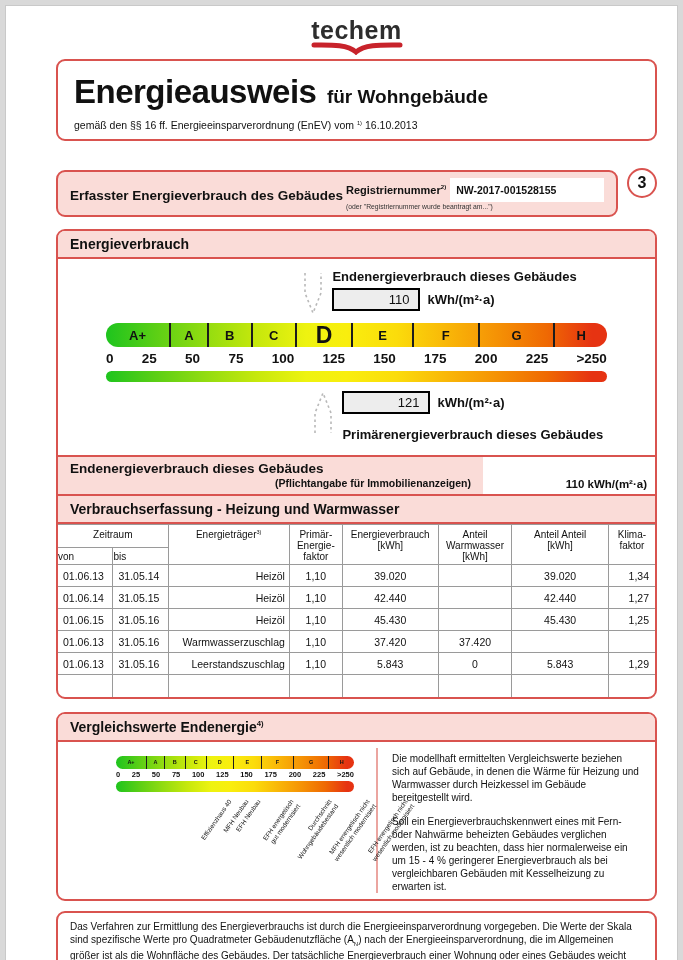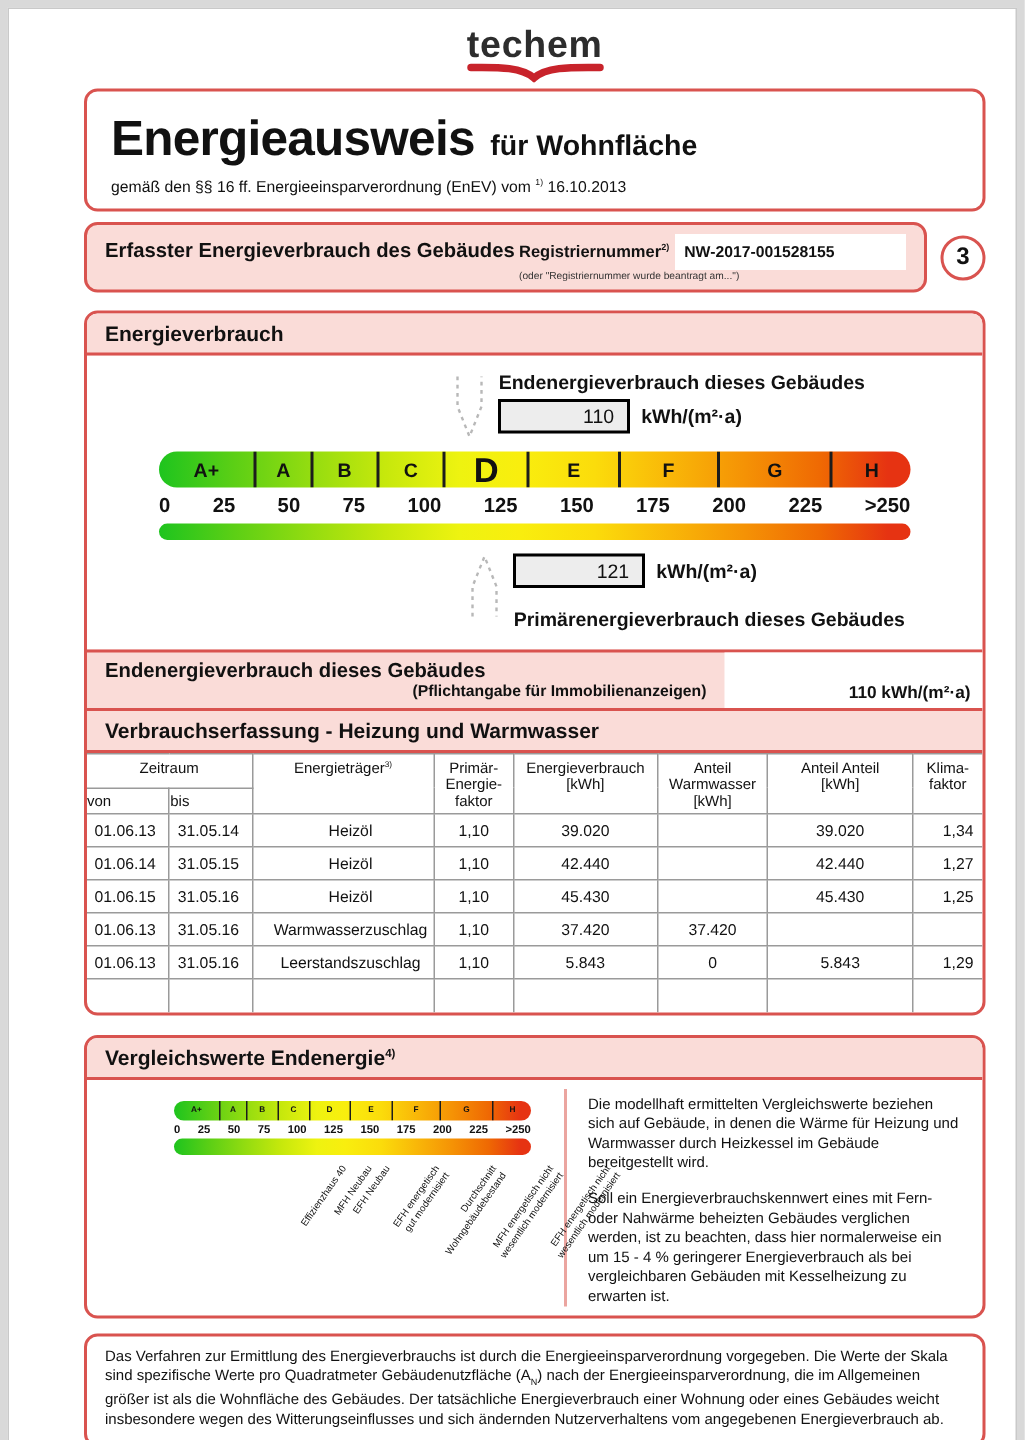--- a/index.html
+++ b/index.html
@@ -17,21 +17,21 @@
   .logo svg{display:block; margin:-3px auto 0 auto;}
   
   .box{border:2px solid var(--accent-red); border-radius:9px;}
   .title-box{padding:12px 16px 8px 16px;}
   .title-main{font-size:33px; font-weight:bold; letter-spacing:-.5px;}
   .title-suffix{font-size:19px; font-weight:bold; margin-left:6px;}
   .law-line{font-size:10.5px; margin-top:8px;}
   sup{font-size:.55em;}
   
   .erf-row{display:flex; align-items:center; gap:9px; margin-top:7px;}
-  .erf-box{flex:1; background:var(--band-pink); padding:6px 12px 5px 12px; display:flex; align-items:flex-start;}
+  .erf-box{flex:1; background:var(--band-pink); padding:6px 12px 5px 12px; display:flex; align-items:center;margin-top:22px;}
   .erf-title{font-weight:bold; font-size:13.5px; flex:1; padding-top:3px;}
   .reg{width:258px;}
   .reg-top{display:flex; align-items:center; gap:4px;}
   .reg-label{font-weight:bold; font-size:11px; white-space:nowrap;}
   .reg-value{background:#fff; font-weight:bold; font-size:10.5px; padding:6px 6px; flex:1; white-space:nowrap;}
   .reg-note{font-size:6.8px; margin-top:1px; color:#333;}
   .page-circle{width:30px; height:30px; border:2px solid var(--accent-red); border-radius:50%;
      display:flex; align-items:center; justify-content:center; font-size:16px; font-weight:bold; flex:none;}
   
   .main-box{margin-top:12px; overflow:hidden;}
@@ -67,21 +67,21 @@
     font-weight:bold; font-size:11.5px; padding:4px 8px;}
   .vband{border-top:2px solid var(--accent-red);}
   
   table{width:100%; border-collapse:collapse; font-size:10.5px;}
   th,td{border:1px solid var(--grid); padding:2px 4px;}
   th{font-weight:normal; text-align:center; white-space:pre-line; font-size:10px; vertical-align:top; padding-top:4px;}
   th.sub{text-align:left; font-size:10px; border-top:none; padding:0 4px 2px 0; vertical-align:bottom;}
   table .noL{border-left:none;} table .noR{border-right:none;}
   tbody td{height:22px;}
   tbody td:nth-child(1),tbody td:nth-child(2){text-align:left; padding-left:5px;}
-  tbody td:nth-child(3){text-align:center; padding-left:14px;}
+  tbody td:nth-child(3){text-align:right; padding-left:14px;}
   tbody td:nth-child(4),tbody td:nth-child(5),tbody td:nth-child(6),tbody td:nth-child(7){text-align:center;}
   tbody td:nth-child(8){text-align:right; padding-right:6px;}
   tbody tr:last-child td{border-bottom:none;}
   
   .verg-box{margin-top:13px; overflow:hidden;}
   .verg-content{display:flex; min-height:146px;}
   .verg-left{width:318px; flex:none; padding:14px 0 0 58px;}
   .mini{width:238px;}
   .mini .letters-bar{height:13px; border-radius:7px;}
   .mini .seg{font-size:5.5px;}
@@ -109,21 +109,21 @@
     <div class="logo">
       <span>techem</span>
       <svg width="92" height="13" viewBox="0 0 92 13">
         <path d="M3 3 C 18 3 36 2 45 10 C 54 2 72 3 89 3" fill="none" stroke="#c8232b" stroke-width="5" stroke-linecap="round"></path>
       </svg>
     </div>
   </div>
 
   <div class="box title-box">
     <span class="title-main">Energieausweis</span>
-    <span class="title-suffix">für Wohnfläche</span>
+    <span class="title-suffix">für Wohngebäude</span>
     <div class="law-line">
       <span>gemäß den §§ 16 ff. Energieeinsparverordnung (EnEV) vom</span>
       <sup>1)</sup>
       <span>16.10.2013</span>
     </div>
   </div>
 
   <div class="erf-row">
     <div class="box erf-box">
       <div class="erf-title">Erfasster Energieverbrauch des Gebäudes</div>

